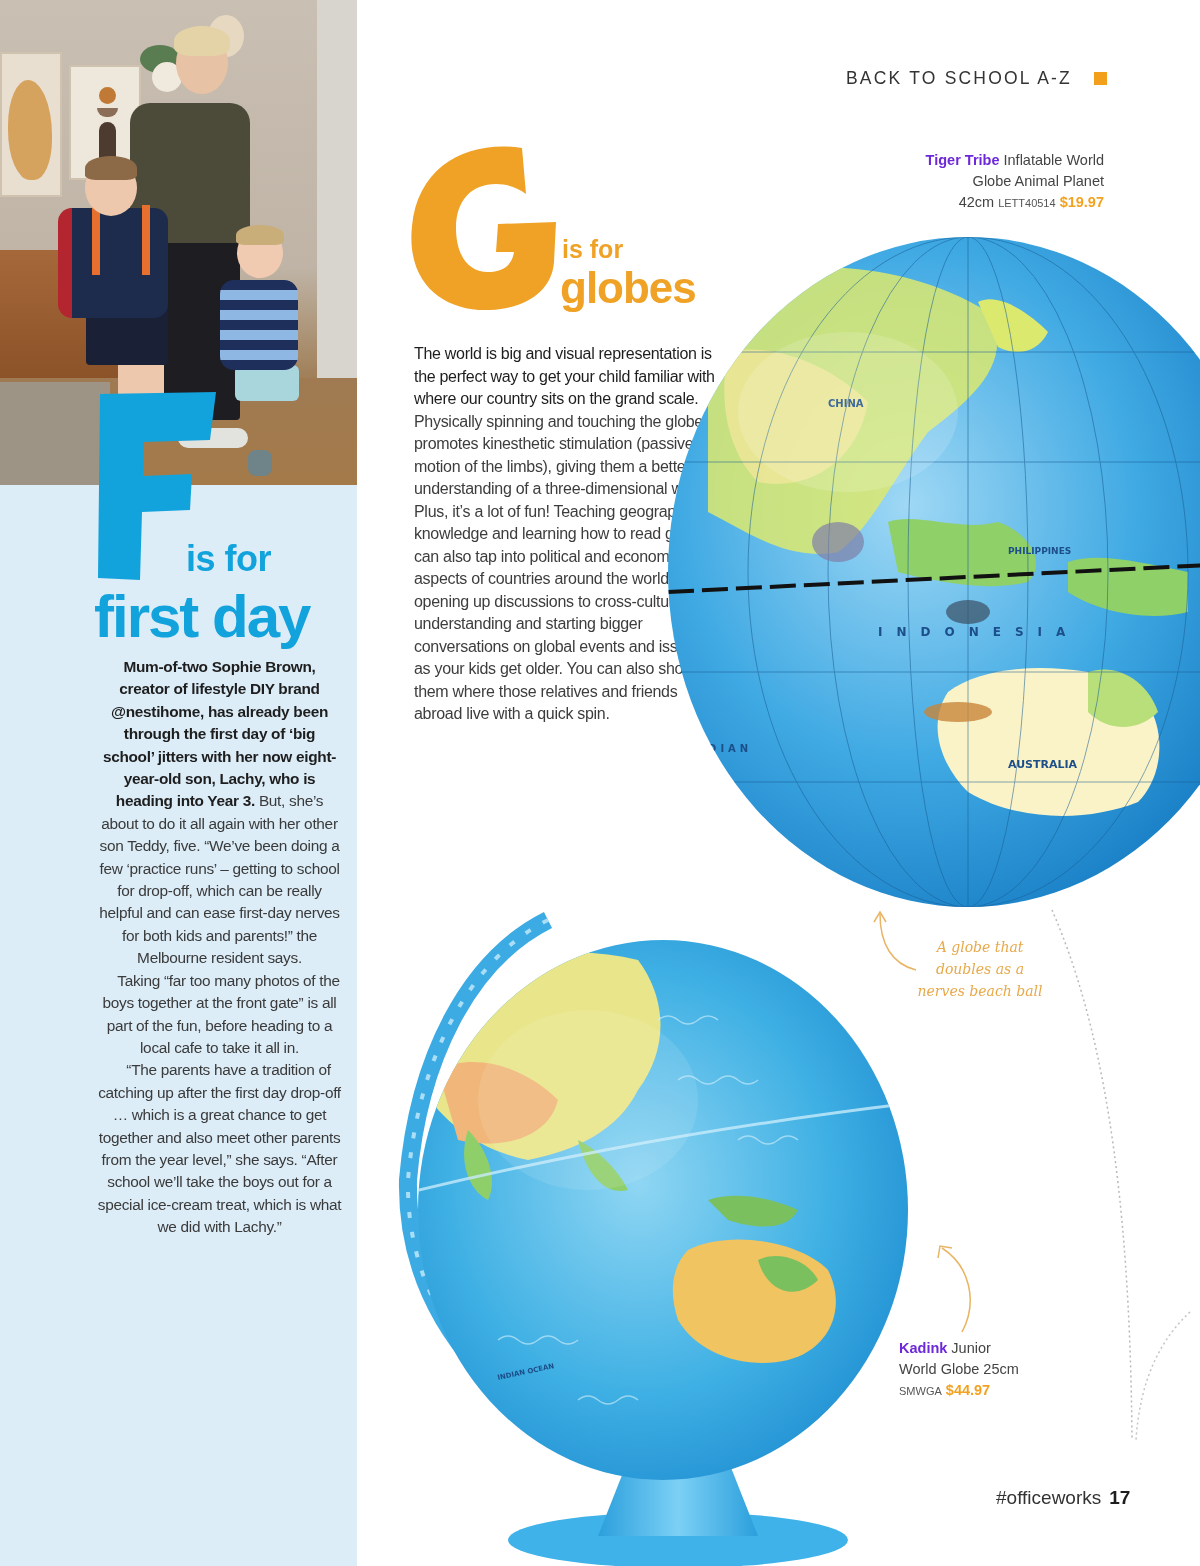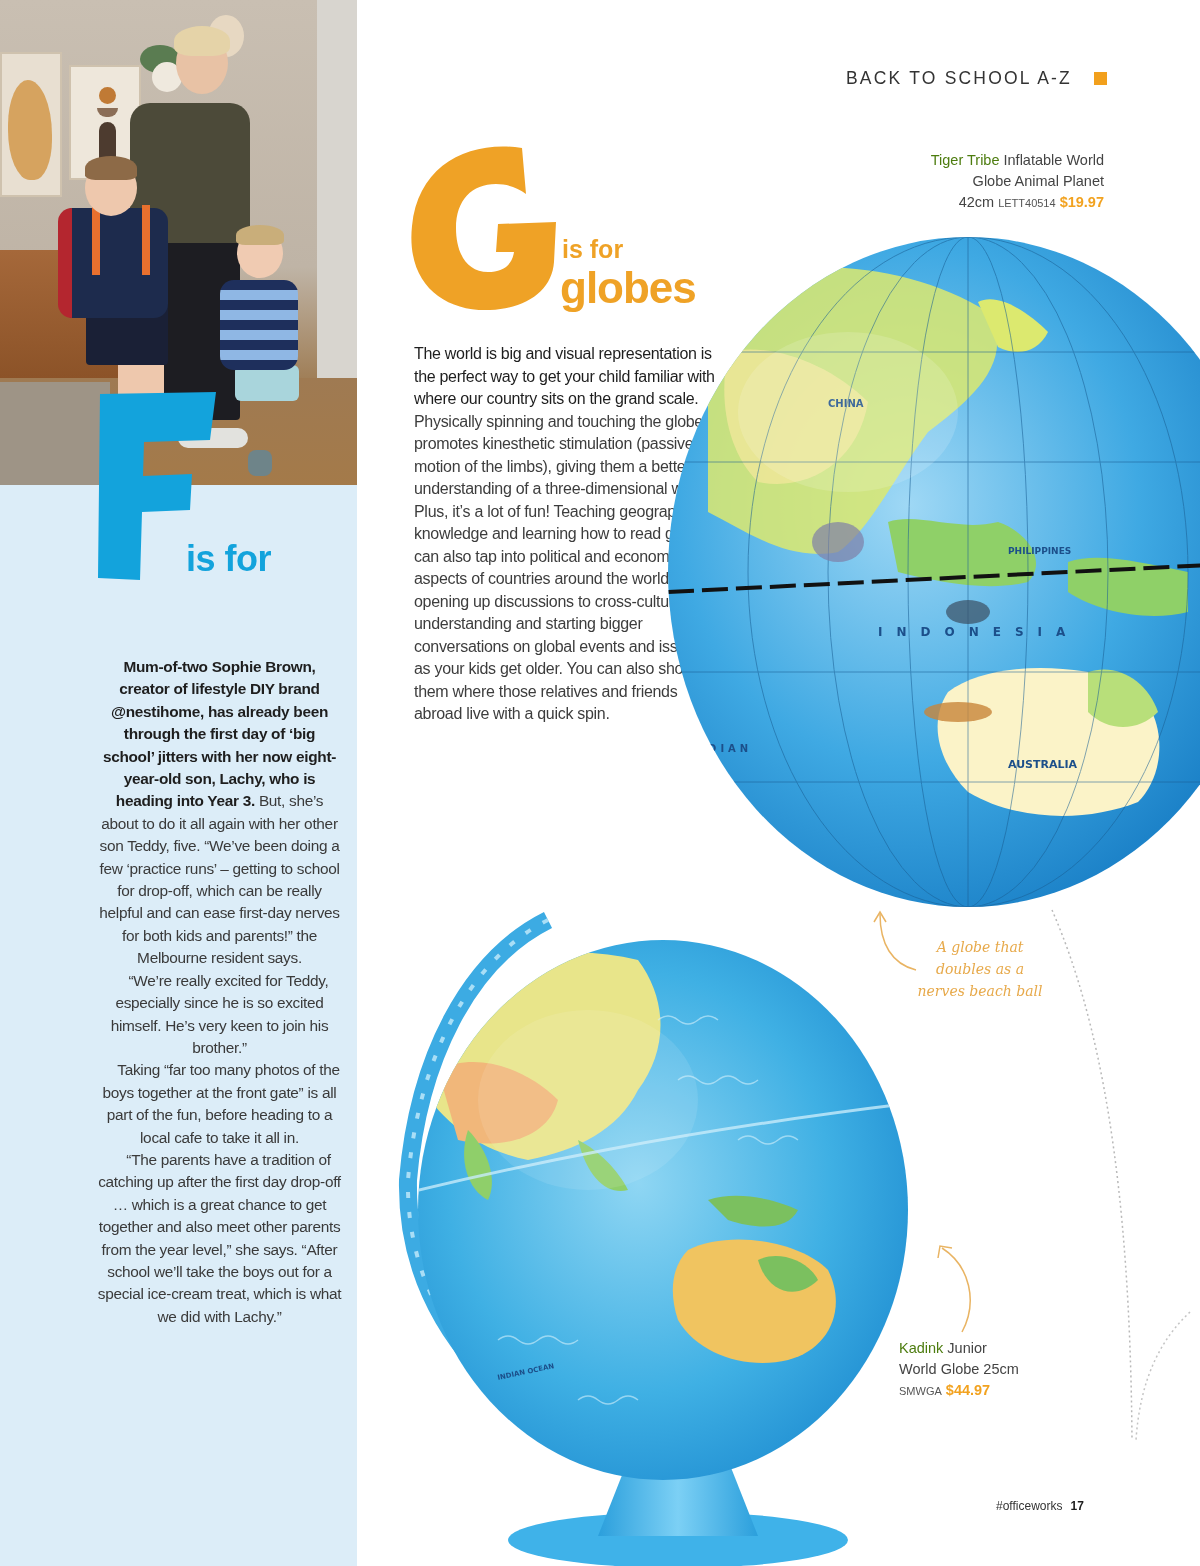--- a/index.html
+++ b/index.html
@@ -57,34 +57,34 @@
     
     .big-g { position: absolute; left: 410px; top: 144px; width: 146px; height: 168px; }
     .is-for-g { position: absolute; left: 562px; top: 235px; font-size: 25px; font-weight: 700; color: #efa226; }
     .globes { position: absolute; left: 560px; top: 263px; font-size: 44px; font-weight: 700; color: #efa226; letter-spacing: -1px; }
 
     .main-body { position: absolute; left: 414px; top: 343px; width: 305px; font-size: 16px; line-height: 22.5px; color: #3d3d3d; letter-spacing: -0.3px; }
     .main-body b { color: #1e1e1e; font-weight: 400; }
 
     
     .caption { position: absolute; font-size: 14.5px; line-height: 21px; color: #444; }
-    .caption b { color: #4d7c0f; font-weight: 400; }
+    .caption b { color: #6d28d9; font-weight: 700; }
     .caption .sku { font-size: 11px; color: #555; }
     .caption .price { color: #f2a21f; font-weight: 700; }
     .caption-top { right: 96px; top: 150px; text-align: right; width: 210px; }
     .caption-bottom { left: 899px; top: 1338px; width: 170px; }
 
     .annotation { position: absolute; left: 915px; top: 936px; width: 130px; text-align: center; font-family: "DejaVu Serif", serif; font-style: italic; font-size: 14px; line-height: 22px; color: #e7a94a; }
 
     
     .globe-top { position: absolute; left: 668px; top: 232px; width: 540px; height: 676px; overflow: hidden; }
     .globe-bottom { position: absolute; left: 378px; top: 900px; width: 560px; height: 666px; overflow: hidden; }
 
     
-    .footer { position: absolute; left: 996px; top: 1487px; font-size: 12px; color: #333; margin-top: 12px; }
+    .footer { position: absolute; left: 996px; top: 1487px; font-size: 19px; color: #333; }
     .footer .page-num { font-weight: 700; color: #1e1e1e; margin-left: 8px; }
     .deco-lines { position: absolute; left: 1040px; top: 900px; width: 160px; height: 560px; }
   </style>
 </head>
 <body>
 
 <div class="left-col">
   <div class="photo" title="Photo of Sophie Brown with her two sons Lachy and Teddy standing in a living room">
     <div class="wall-right"></div>
     <div class="art1">
@@ -116,24 +116,24 @@
     <div class="boy2-head"></div>
     <div class="boy2-hair"></div>
     <div class="shoes"></div>
     <div class="shoe2"></div>
   </div>
 
   <svg class="big-f" viewBox="0 0 120 188">
     <path d="M4 2 L120 0 L114 48 L48 50 L47 84 L96 82 L94 118 L46 120 L44 188 L2 186 Z" fill="#13a3dc"></path>
   </svg>
   <div class="is-for-f">is for</div>
+  <div class="first-day">first day</div>
 
   <div class="left-body">
     <p><b>Mum-of-two Sophie Brown, creator of lifestyle DIY brand @nestihome, has already been through the first day of ‘big school’ jitters with her now eight-year-old son, Lachy, who is heading into Year 3.</b><span> But, she’s about to do it all again with her other son Teddy, five. “We’ve been doing a few ‘practice runs’ – getting to school for drop-off, which can be really helpful and can ease first-day nerves for both kids and parents!” the Melbourne resident says.</span></p>
-    <p class="indent">“We’re really excited for Teddy, especially since he is so excited himself. He’s very keen to join his brother.”</p>
     <p class="indent">Taking “far too many photos of the boys together at the front gate” is all part of the fun, before heading to a local cafe to take it all in.</p>
     <p class="indent">“The parents have a tradition of catching up after the first day drop-off … which is a great chance to get together and also meet other parents from the year level,” she says. “After school we’ll take the boys out for a special ice-cream treat, which is what we did with Lachy.”</p>
   </div>
 </div>
 
 <div class="section-label">BACK TO SCHOOL A-Z</div>
 <div class="section-square"></div>
 
 <svg class="big-g" viewBox="0 0 146 168">
   <path d="M112 4 C60 -4 8 20 2 82 C-4 140 34 168 80 166 C118 164 142 146 144 118 L146 78 L88 80 L86 108 L104 108 C102 122 92 128 78 128 C56 128 46 108 46 84 C46 56 62 40 86 40 C98 40 108 44 116 50 Z" fill="#efa226"></path>

